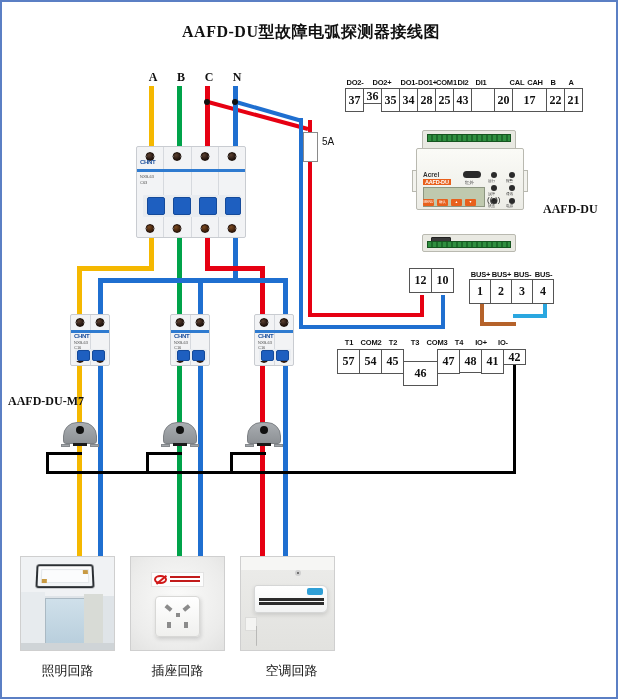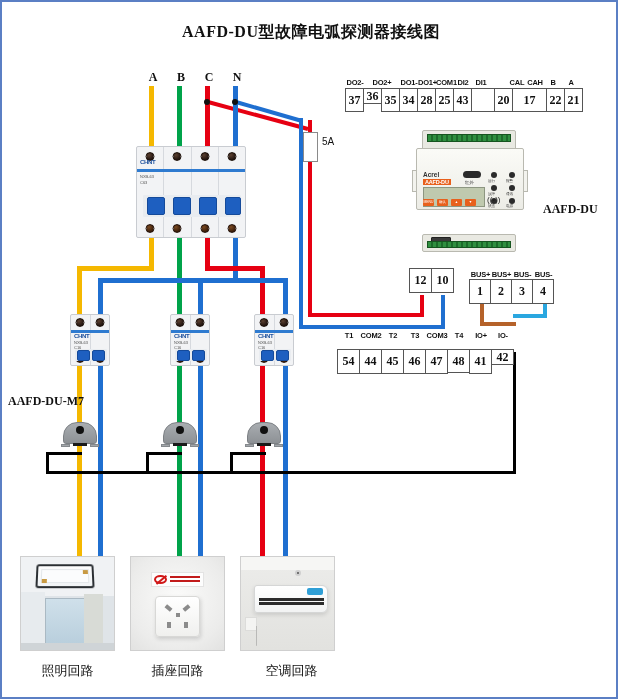--- a/index.html
+++ b/index.html
@@ -562,35 +562,35 @@
     <div class="tlab" style="width:21px;">BUS-</div>
     <div class="tlab" style="width:21px;">BUS-</div>
   </div>
   <div class="tstrip" style="left:468px; top:277px;">
     <div class="tcell" style="width:22px; height:25px;">1</div>
     <div class="tcell" style="width:22px; height:25px;">2</div>
     <div class="tcell" style="width:22px; height:25px;">3</div>
     <div class="tcell" style="width:22px; height:25px;">4</div>
   </div>
 
-  <div class="tlabels" style="left:336px; top:329px;align-items:center;">
+  <div class="tlabels" style="left:336px; top:336px;align-items:center;">
     <div class="tlab" style="width:22px;">T1</div>
     <div class="tlab" style="width:22px;">COM2</div>
     <div class="tlab" style="width:22px;">T2</div>
     <div class="tlab" style="width:22px;">T3</div>
     <div class="tlab" style="width:22px;">COM3</div>
     <div class="tlab" style="width:22px;">T4</div>
     <div class="tlab" style="width:22px;">IO+</div>
     <div class="tlab" style="width:22px;">IO-</div>
   </div>
   <div class="tstrip" style="left:336px; top:347px;">
+    <div class="tcell" style="width:23px; height:25px;">57</div>
     <div class="tcell" style="width:23px; height:25px;">54</div>
-    <div class="tcell" style="width:23px; height:25px;">44</div>
     <div class="tcell" style="width:23px; height:25px;">45</div>
-    <div class="tcell" style="width:23px; height:25px;">46</div>
+    <div class="tcell" style="width:35px; height:25px;margin-top:12px;">46</div>
     <div class="tcell" style="width:23px; height:25px;">47</div>
     <div class="tcell" style="width:23px; height:24px;">48</div>
     <div class="tcell" style="width:23px; height:25px;">41</div>
     <div class="tcell" style="width:23px; height:16px;">42</div>
   </div>
 
   <div class="photo" style="left:18px; top:554px;">
     <div class="p1-ceil"></div>
     <div class="p1-wallL"></div>
     <div class="p1-win"></div>

